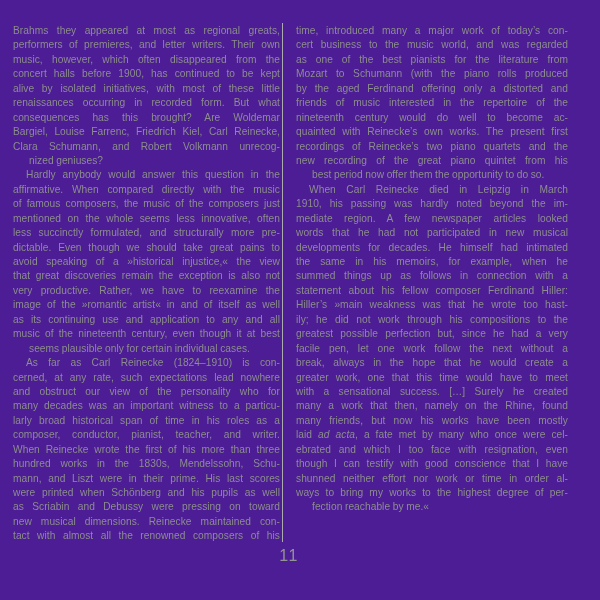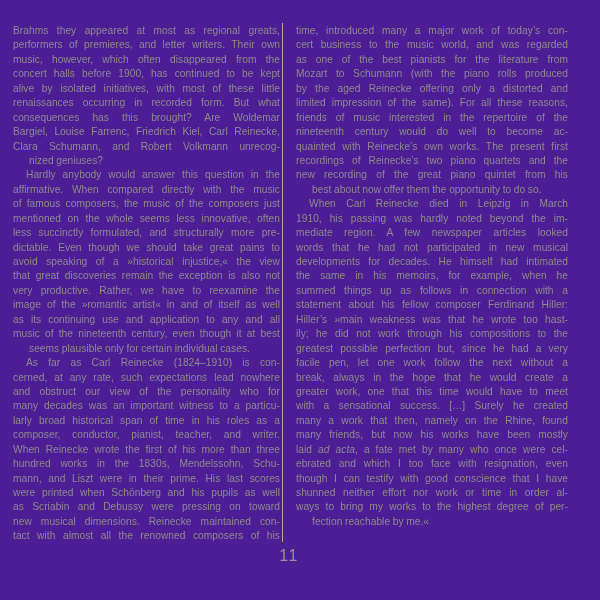--- a/index.html
+++ b/index.html
@@ -94,28 +94,27 @@
       <div class="ln">as Scriabin and Debussy were pressing on toward</div>
       <div class="ln">new musical dimensions. Reinecke maintained con-</div>
       <div class="ln">tact with almost all the renowned composers of his</div>
     </div>
   <div class="divider"></div>
   <div class="col right">
       <div class="ln">time, introduced many a major work of today’s con-</div>
       <div class="ln">cert business to the music world, and was regarded</div>
       <div class="ln">as one of the best pianists for the literature from</div>
       <div class="ln">Mozart to Schumann (with the piano rolls produced</div>
-      <div class="ln">by the aged Reinecke offering only a distorted and</div>
-      <div class="ln">limited impression of the same). For all these reasons,</div>
+      <div class="ln">by the aged Ferdinand offering only a distorted and</div>
       <div class="ln">friends of music interested in the repertoire of the</div>
       <div class="ln">nineteenth century would do well to become ac-</div>
       <div class="ln">quainted with Reinecke’s own works. The present first</div>
       <div class="ln">recordings of Reinecke’s two piano quartets and the</div>
       <div class="ln">new recording of the great piano quintet from his</div>
-      <div class="ln end">best about now offer them the opportunity to do so.</div>
+      <div class="ln end">best period now offer them the opportunity to do so.</div>
       <div class="ln ind">When Carl Reinecke died in Leipzig in March</div>
       <div class="ln">1910, his passing was hardly noted beyond the im-</div>
       <div class="ln">mediate region. A few newspaper articles looked</div>
       <div class="ln">words that he had not participated in new musical</div>
       <div class="ln">developments for decades. He himself had intimated</div>
       <div class="ln">the same in his memoirs, for example, when he</div>
       <div class="ln">summed things up as follows in connection with a</div>
       <div class="ln">statement about his fellow composer Ferdinand Hiller:</div>
       <div class="ln">Hiller’s »main weakness was that he wrote too hast-</div>
       <div class="ln">ily; he did not work through his compositions to the</div>

